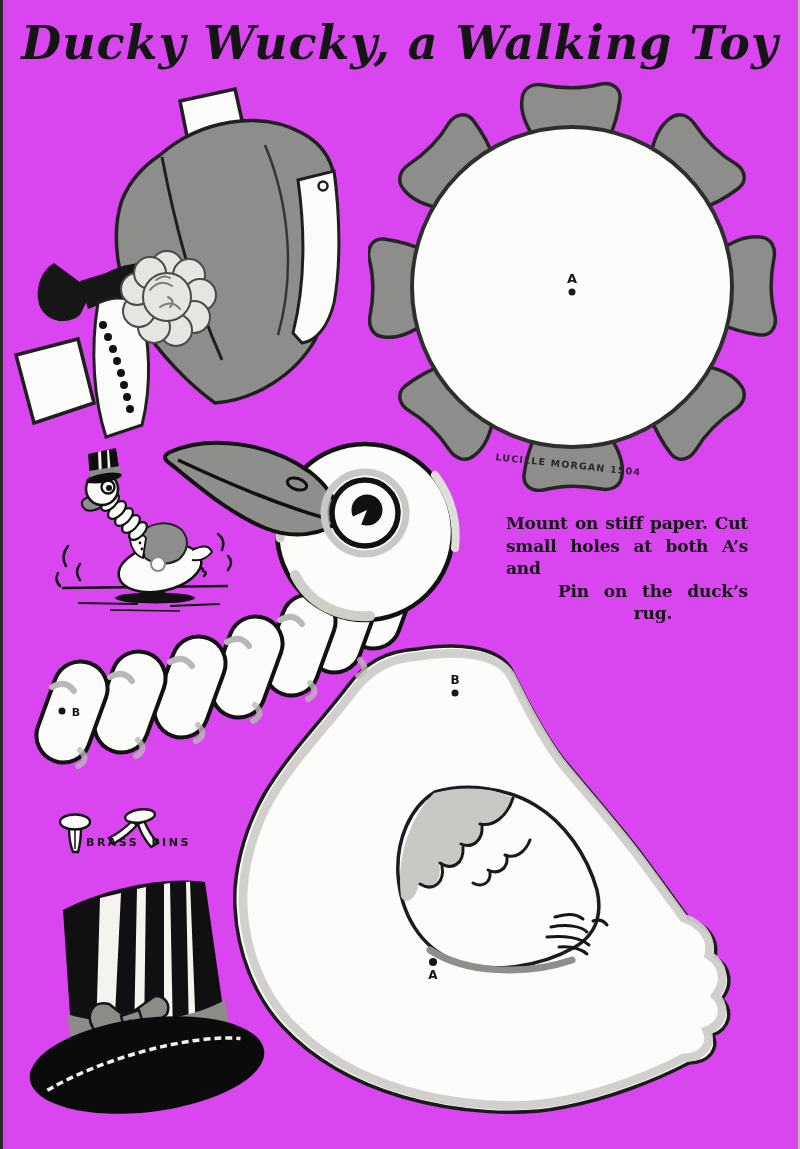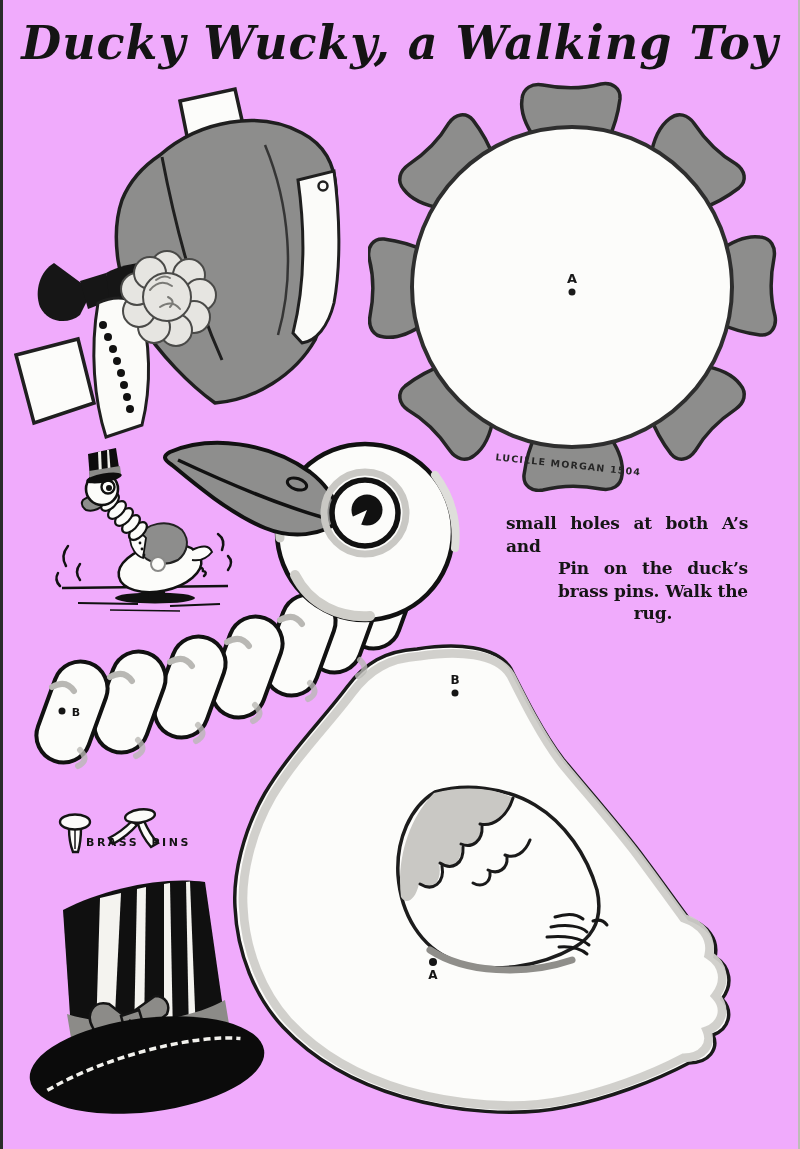--- a/index.html
+++ b/index.html
@@ -1,18 +1,18 @@
 <!DOCTYPE html>
 <html><head>
 <meta charset="utf-8">
 <style>
   html,body{margin:0;padding:0;background:#777;}
   #page{
     position:relative;width:800px;height:1149px;overflow:hidden;
-    background:#f0abfc;
+    background:#d946ef;
     font-family:"DejaVu Serif", serif;
   }
   .edge-left{position:absolute;left:0;top:0;width:3px;height:100%;background:#2b2b2b;}
   .edge-right{position:absolute;right:0;top:0;width:2px;height:100%;background:#bdbcb8;}
   .title{
     position:absolute;top:16px;left:0;width:100%;text-align:center;
     font-style:italic;font-weight:bold;font-size:46px;letter-spacing:1px;color:#141414;
   }
   .illus{position:absolute;}
   .instructions{
@@ -284,23 +284,23 @@
     </g>
     <g>
       <circle cx="355" cy="93" r="41" fill="none" stroke="#c9c8c4" stroke-width="7"></circle>
       <circle cx="355" cy="93" r="33" fill="#fcfcfa" stroke="#111" stroke-width="5.5"></circle>
       <circle cx="357" cy="90" r="15.5" fill="#111"></circle>
       <path d="M357,90 L342,97 A16 16 0 0 0 351,105 Z" fill="#fcfcfa"></path>
     </g>
   </svg>
 
   <div class="instructions">
+    <div class="iline">Mount on stiff paper.  Cut</div>
     <div class="iline">small holes at both A’s and</div>
     <div class="iline indent">Pin on the duck’s</div>
-    <div class="iline indent">brass pins.  Walk the</div>
     <div class="iline last">rug.</div>
   </div>
 
   <svg class="illus" style="left:52px;top:803px" width="140" height="55" viewBox="0 0 140 55">
     <g fill="#fbfbf9" stroke="#141414" stroke-width="2.4">
       <path d="M17,25 C17,35 19,44 21,49 L26,49 C28,42 29,33 29,25 Z"></path>
       <ellipse cx="23" cy="19" rx="15" ry="7.5"></ellipse>
       <path d="M23,27 L23,46" fill="none" stroke-width="1.5"></path>
     </g>
     <g fill="#fbfbf9" stroke="#141414" stroke-width="2.4">

